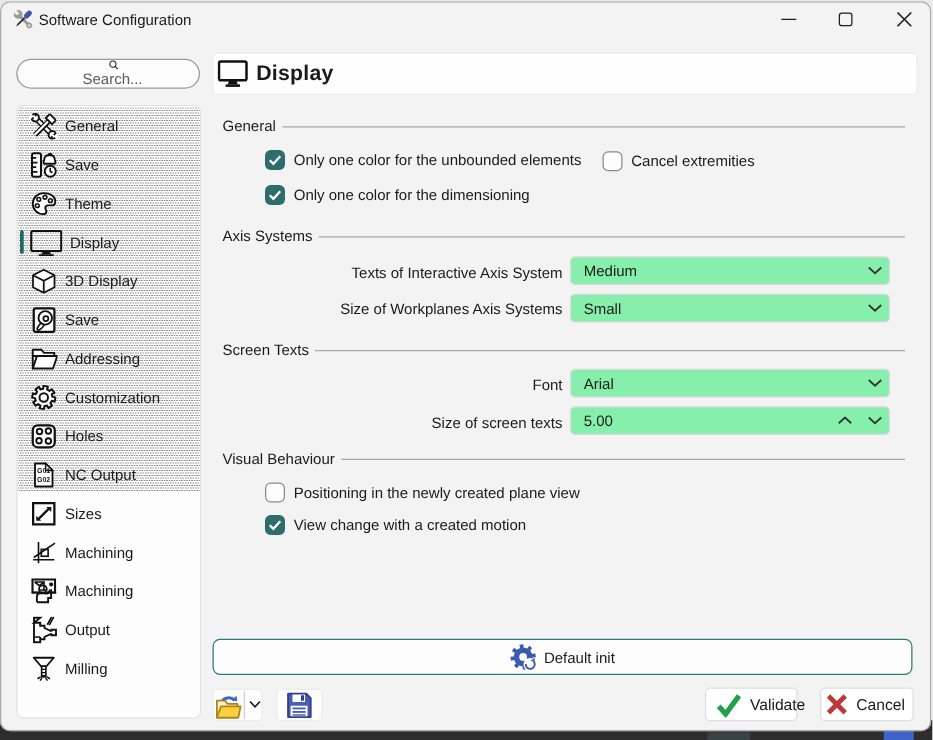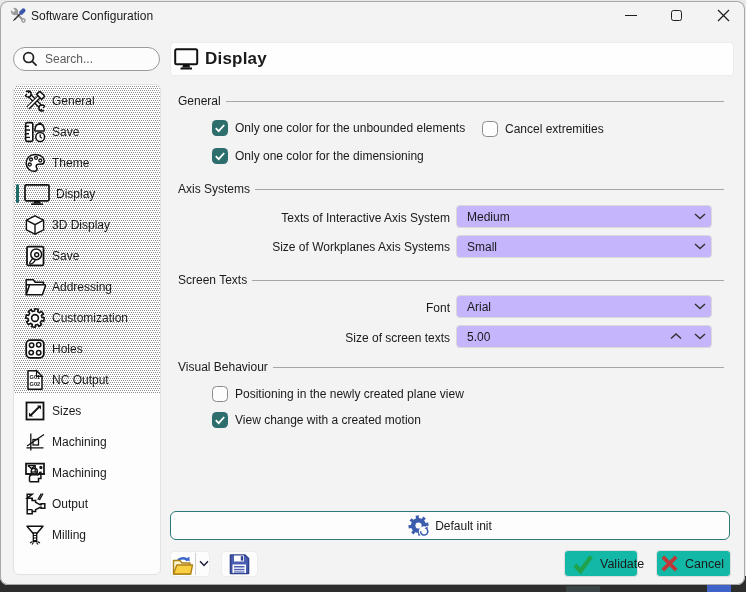--- a/index.html
+++ b/index.html
@@ -20,47 +20,47 @@
                radial-gradient(circle at 0.5px 0.5px, #8f8f8f 0.55px, rgba(255,255,255,0) 0.65px),
                radial-gradient(circle at 0.5px 0.5px, #8f8f8f 0.55px, rgba(255,255,255,0) 0.65px);
              background-size: 2px 4px, 2px 4px;
              background-position: 0 0, 1px 2px; }
   .item { left:0; width:146px; height:31px; display:flex; align-items:center; }
   .item svg { margin-left:10px; flex:none; }
   .item span { margin-left:6px; font-size:12px; color:#1a1a1a; }
   #selbar { left:2px; top:99px; width:3px; height:19px; background:#1d6a68; border-radius:1.5px; }
   
   #search { left:13px; top:47px; width:147px; height:24px; background:#fcfcfc;
-            border:1px solid #9b9b9b; border-radius:12px; display:flex; align-items:center; }
+            border:1px solid #9b9b9b; border-radius:12px; display:flex; align-items:center;flex-direction:column; }
   #search span { color:#5c5c5c; font-size:12px; margin-left:7px; }
   
   #hdr { left:170px; top:42px; width:564px; height:34px; background:#fefefe;
          border:1px solid #ececec; border-radius:4px; display:flex; align-items:center; }
   #hdr b { font-size:17px; margin-left:6px; letter-spacing:0.2px; }
   
   .grp { left:178px; width:546px; height:12px; display:flex; align-items:center; }
   .grp span { font-size:12px; }
   .grp i { flex:1; height:1px; background:#a6a6a6; margin-left:5px; }
   
   .cb { width:16px; height:16px; border-radius:4.5px; }
   .cb.on { background:#2d6e6d; }
   .cb.off { background:#fdfdfd; border:1px solid #8a8a8a; }
   .cbrow { display:flex; align-items:center;padding-left:18px; }
   .cbrow span { font-size:12px; margin-left:7px; }
   
-  .combo { left:456px; width:256px; height:23px; background:#c4b5fd; border:1px solid #d9d9d9;
+  .combo { left:456px; width:256px; height:23px; background:#86efac; border:1px solid #d9d9d9;
            border-radius:4px; display:flex; align-items:center; }
   .combo span { font-size:12px; margin-left:10px; flex:1; }
   .rlabel { left:170px; width:280px; text-align:right; font-size:12px; }
   
   #definit { left:170px; top:511px; width:560px; height:29px; background:#fdfdfd;
              border:1px solid #2a7a78; border-radius:6px; display:flex; align-items:center; justify-content:center; }
   #definit span { font-size:12px; margin-left:6px; }
   
-  .btn { background:#14b8a6; border:1px solid #dedede; border-radius:4px;
+  .btn { background:#ffffff; border:1px solid #dedede; border-radius:4px;
          display:flex; align-items:center; justify-content:center; }
   .btn span { font-size:12.5px; margin-left:7px; }
 </style>
 </head>
 <body>
 <div class="abs" id="backdark"></div>
 <div class="abs" id="backblue"></div>
 <div class="abs" style="left:566px;top:586px;width:34px;height:6px;background:#3a4343"></div>
 <div class="abs" id="win"></div>
 

